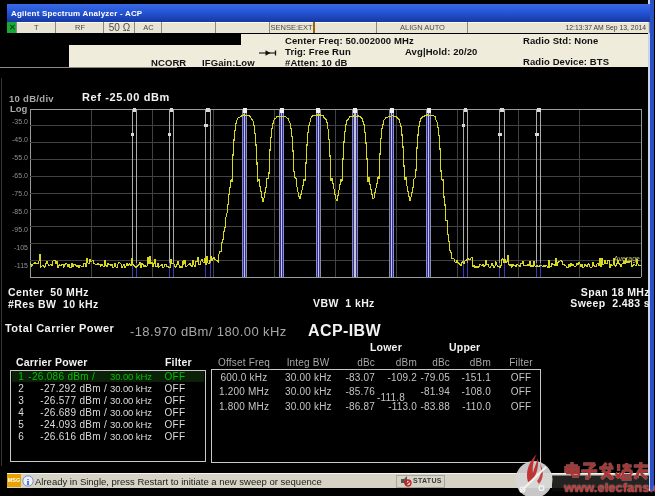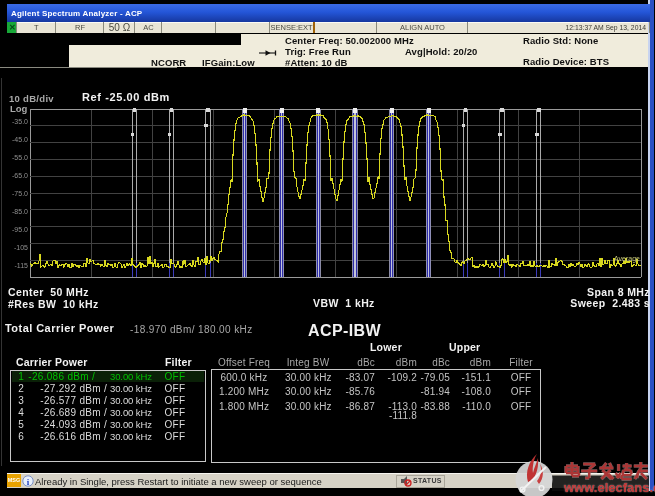--- a/index.html
+++ b/index.html
@@ -165,27 +165,27 @@
     <rect x="426.4" y="24.0" width="4.1" height="168.0" fill="#2d2da8"></rect>
     <line x1="426.4" y1="24.0" x2="426.4" y2="192.0" stroke="#9a9ab8" stroke-width="0.9"></line>
     <line x1="430.6" y1="24.0" x2="430.6" y2="192.0" stroke="#9a9ab8" stroke-width="0.9"></line>
     <line x1="428.5" y1="24.0" x2="428.5" y2="192.0" stroke="#c4c4da" stroke-width="1.1"></line>
     <rect x="426.5" y="23.0" width="4" height="4.5" fill="#f0f0f0"></rect>
     <polyline points="30.0,177.8 31.0,179.4 32.0,181.3 33.0,178.9 34.0,178.6 35.0,177.6 36.0,178.6 37.0,179.0 38.0,178.9 39.0,176.1 40.0,168.8 41.0,181.9 42.0,180.8 43.0,180.1 44.0,182.0 45.0,182.1 46.0,178.3 47.0,176.6 48.0,178.9 49.0,181.2 50.0,180.1 51.0,179.6 52.0,181.2 53.0,176.2 54.0,175.4 55.0,175.4 56.0,179.2 57.0,176.7 58.0,182.5 59.0,179.8 60.0,180.2 61.0,180.4 62.0,179.5 63.0,179.6 64.0,182.3 65.0,179.4 66.0,178.4 67.0,179.0 68.0,181.8 69.0,178.8 70.0,182.7 71.0,182.6 72.0,178.5 73.0,181.4 74.0,179.6 75.0,179.0 76.0,180.4 77.0,182.2 78.0,180.6 79.0,182.3 80.0,179.8 81.0,181.1 82.0,181.7 83.0,181.8 84.0,178.5 85.0,178.6 86.0,182.2 87.0,173.4 88.0,178.0 89.0,178.8 90.0,174.4 91.0,177.0 92.0,176.0 93.0,175.4 94.0,178.4 95.0,179.0 96.0,179.9 97.0,179.5 98.0,178.8 99.0,179.5 100.0,178.9 101.0,181.3 102.0,179.1 103.0,180.9 104.0,181.8 105.0,175.1 106.0,180.3 107.0,181.6 108.0,178.6 109.0,179.9 110.0,179.5 111.0,180.4 112.0,179.7 113.0,182.4 114.0,182.1 115.0,178.7 116.0,182.0 117.0,182.4 118.0,179.2 119.0,177.7 120.0,177.9 121.0,179.2 122.0,182.5 123.0,180.8 124.0,179.2 125.0,182.6 126.0,180.8 127.0,178.7 128.0,180.6 129.0,179.2 130.0,178.8 131.0,181.0 132.0,173.0 133.0,179.5 134.0,181.1 135.0,181.0 136.0,182.4 137.0,181.5 138.0,180.2 139.0,179.8 140.0,177.4 141.0,182.7 142.0,178.8 143.0,179.6 144.0,182.2 145.0,180.1 146.0,182.0 147.0,181.1 148.0,172.3 149.0,178.9 150.0,171.4 151.0,178.4 152.0,177.7 153.0,182.3 154.0,178.9 155.0,173.8 156.0,181.2 157.0,181.6 158.0,177.9 159.0,182.2 160.0,180.8 161.0,180.9 162.0,179.0 163.0,182.3 164.0,182.1 165.0,179.4 166.0,178.9 167.0,182.2 168.0,181.1 169.0,182.4 170.0,182.6 171.0,174.1 172.0,178.7 173.0,178.4 174.0,179.0 175.0,182.1 176.0,181.9 177.0,179.8 178.0,176.5 179.0,179.9 180.0,182.6 181.0,181.2 182.0,182.6 183.0,175.6 184.0,179.2 185.0,175.4 186.0,181.6 187.0,181.0 188.0,180.1 189.0,179.6 190.0,178.5 191.0,180.8 192.0,181.6 193.0,174.7 194.0,179.9 195.0,182.1 196.0,176.2 197.0,176.7 198.0,172.4 199.0,179.7 200.0,179.5 201.0,176.2 202.0,174.5 203.0,176.9 204.0,178.1 205.0,173.0 206.0,179.5 207.0,171.4 208.0,178.0 209.0,179.0 210.0,175.4 211.0,170.7 212.0,175.5 213.0,173.2 214.0,172.6 215.0,174.5 216.0,175.0 217.0,175.5 218.0,177.2 219.0,169.1 220.0,166.4 221.0,167.0 222.0,157.2 223.0,154.4 224.0,146.6 225.0,142.9 226.0,131.9 227.0,128.2 228.0,120.1 229.0,109.6 230.0,102.8 231.0,95.5 232.0,96.2 233.0,70.2 234.0,55.1 235.0,45.1 236.0,38.8 237.0,35.0 238.0,33.0 239.0,32.5 240.0,32.0 241.0,31.1 242.0,31.0 243.0,30.2 244.0,29.8 245.0,30.1 246.0,30.1 247.0,30.4 248.0,31.0 249.0,30.6 250.0,31.3 251.0,33.0 252.0,34.5 253.0,35.8 254.0,40.6 255.0,48.0 256.0,59.6 257.0,78.3 258.0,95.6 259.0,93.8 260.0,101.2 261.0,106.7 262.0,112.2 263.0,117.1 264.0,113.2 265.0,107.6 266.0,102.6 267.0,93.5 268.0,93.7 269.0,88.3 270.0,65.4 271.0,52.4 272.0,43.7 273.0,38.8 274.0,35.2 275.0,33.5 276.0,32.9 277.0,31.5 278.0,31.7 279.0,32.1 280.0,31.4 281.0,30.9 282.0,31.5 283.0,30.9 284.0,32.0 285.0,31.1 286.0,32.2 287.0,33.1 288.0,33.2 289.0,36.0 290.0,38.0 291.0,43.5 292.0,51.1 293.0,65.4 294.0,86.9 295.0,92.7 296.0,93.5 297.0,101.9 298.0,107.0 299.0,111.7 300.0,114.2 301.0,109.6 302.0,104.9 303.0,100.7 304.0,94.0 305.0,95.5 306.0,78.6 307.0,59.8 308.0,47.7 309.0,40.8 310.0,36.9 311.0,33.1 312.0,31.3 313.0,30.7 314.0,30.1 315.0,30.7 316.0,30.3 317.0,29.5 318.0,30.4 319.0,30.5 320.0,29.5 321.0,30.5 322.0,31.0 323.0,30.3 324.0,32.3 325.0,33.8 326.0,34.2 327.0,37.5 328.0,43.8 329.0,54.2 330.0,70.4 331.0,95.6 332.0,93.4 333.0,98.2 334.0,104.1 335.0,109.3 336.0,113.8 337.0,115.4 338.0,110.5 339.0,105.1 340.0,99.3 341.0,94.0 342.0,96.4 343.0,74.0 344.0,56.8 345.0,46.0 346.0,39.8 347.0,35.7 348.0,34.4 349.0,33.0 350.0,30.9 351.0,32.0 352.0,31.1 353.0,31.2 354.0,30.9 355.0,30.4 356.0,31.0 357.0,31.5 358.0,30.4 359.0,31.7 360.0,31.7 361.0,32.4 362.0,33.6 363.0,36.4 364.0,39.4 365.0,46.9 366.0,57.5 367.0,73.5 368.0,96.6 369.0,92.5 370.0,99.7 371.0,104.7 372.0,109.3 373.0,113.6 374.0,113.0 375.0,107.7 376.0,102.9 377.0,98.5 378.0,92.7 379.0,93.3 380.0,69.1 381.0,53.2 382.0,43.5 383.0,39.7 384.0,34.9 385.0,34.2 386.0,32.6 387.0,32.4 388.0,31.9 389.0,31.5 390.0,31.1 391.0,31.5 392.0,30.3 393.0,30.6 394.0,31.5 395.0,31.1 396.0,31.9 397.0,32.3 398.0,33.3 399.0,34.7 400.0,37.9 401.0,41.6 402.0,49.8 403.0,61.4 404.0,81.3 405.0,95.0 406.0,92.4 407.0,100.8 408.0,106.3 409.0,111.6 410.0,115.8 411.0,112.0 412.0,107.3 413.0,102.4 414.0,94.0 415.0,93.0 416.0,85.6 417.0,63.4 418.0,49.9 419.0,41.6 420.0,36.5 421.0,33.3 422.0,32.6 423.0,31.1 424.0,31.7 425.0,30.6 426.0,30.6 427.0,29.4 428.0,30.7 429.0,30.0 430.0,30.8 431.0,30.4 432.0,30.4 433.0,30.8 434.0,30.9 435.0,31.7 436.0,35.0 437.0,37.1 438.0,42.7 439.0,50.2 440.0,63.3 441.0,86.2 442.0,94.6 443.0,94.8 444.0,112.1 445.0,119.7 446.0,135.7 447.0,135.5 448.0,150.0 449.0,156.2 450.0,165.5 451.0,167.2 452.0,173.7 453.0,173.6 454.0,174.1 455.0,176.8 456.0,178.1 457.0,175.4 458.0,177.6 459.0,178.2 460.0,179.3 461.0,180.6 462.0,177.0 463.0,177.0 464.0,178.9 465.0,175.9 466.0,175.4 467.0,174.2 468.0,173.2 469.0,174.7 470.0,174.8 471.0,172.9 472.0,172.3 473.0,181.5 474.0,180.4 475.0,182.4 476.0,181.1 477.0,182.4 478.0,180.8 479.0,182.3 480.0,178.8 481.0,179.8 482.0,180.9 483.0,179.0 484.0,181.4 485.0,180.6 486.0,174.7 487.0,179.9 488.0,178.9 489.0,182.0 490.0,182.5 491.0,181.3 492.0,178.7 493.0,180.5 494.0,182.3 495.0,181.0 496.0,176.8 497.0,179.9 498.0,182.1 499.0,181.4 500.0,182.5 501.0,180.8 502.0,173.9 503.0,174.2 504.0,177.4 505.0,174.2 506.0,178.0 507.0,176.8 508.0,170.0 509.0,179.5 510.0,180.8 511.0,178.9 512.0,182.3 513.0,179.0 514.0,180.6 515.0,180.6 516.0,182.0 517.0,179.5 518.0,180.1 519.0,180.6 520.0,182.1 521.0,178.0 522.0,178.4 523.0,175.8 524.0,180.6 525.0,180.8 526.0,180.8 527.0,180.4 528.0,179.3 529.0,180.9 530.0,176.0 531.0,181.5 532.0,180.1 533.0,181.9 534.0,176.1 535.0,181.0 536.0,182.2 537.0,180.7 538.0,181.5 539.0,181.3 540.0,180.5 541.0,179.9 542.0,181.2 543.0,182.1 544.0,180.1 545.0,181.5 546.0,179.8 547.0,181.2 548.0,182.7 549.0,175.2 550.0,182.2 551.0,181.4 552.0,178.7 553.0,179.7 554.0,179.1 555.0,180.9 556.0,172.9 557.0,181.1 558.0,177.6 559.0,176.7 560.0,176.2 561.0,174.9 562.0,176.4 563.0,179.6 564.0,179.3 565.0,180.5 566.0,180.9 567.0,182.7 568.0,182.6 569.0,179.7 570.0,181.4 571.0,178.7 572.0,180.6 573.0,179.7 574.0,181.0 575.0,181.2 576.0,181.3 577.0,178.2 578.0,180.0 579.0,177.0 580.0,178.9 581.0,181.6 582.0,179.1 583.0,182.6 584.0,182.3 585.0,179.6 586.0,180.5 587.0,181.6 588.0,179.0 589.0,179.1 590.0,182.1 591.0,182.6 592.0,181.9 593.0,177.1 594.0,180.4 595.0,181.3 596.0,182.0 597.0,179.0 598.0,178.6 599.0,180.9 600.0,173.3 601.0,182.3 602.0,173.5 603.0,179.8 604.0,178.9 605.0,175.1 606.0,178.4 607.0,178.4 608.0,175.7 609.0,175.3 610.0,182.5 611.0,178.9 612.0,180.8 613.0,180.0 614.0,173.1 615.0,180.4 616.0,181.2 617.0,178.6 618.0,174.7 619.0,178.8 620.0,179.4 621.0,182.2 622.0,179.1 623.0,178.5 624.0,175.9 625.0,179.2 626.0,172.7 627.0,177.5 628.0,175.9 629.0,178.2 630.0,176.1 631.0,176.6 632.0,182.1 633.0,180.4 634.0,178.8 635.0,180.2 636.0,180.6 637.0,173.8 638.0,178.8 639.0,181.2 640.0,179.9 641.0,180.7" fill="none" stroke="#d8d81f" stroke-width="1.1"></polyline>
     <text x="640" y="176.0" text-anchor="end" font-size="7" fill="#c8c87a" font-family="Liberation Sans">Average</text>
   </svg>
 
 <div class="bw" style="left:8px;top:286px">Center&nbsp; 50 MHz</div>
-<div class="bw" style="left:450px;top:285.5px;width:200px;text-align:right">Span 8 MHz</div>
+<div class="bw" style="left:450px;top:285.5px;width:200px;text-align:right">Span 18 MHz</div>
 <div class="bw" style="left:8px;top:297.5px">#Res BW&nbsp; 10 kHz</div>
 <div class="bw" style="left:313px;top:297px">VBW&nbsp; 1 kHz</div>
 <div class="bw" style="left:450px;top:297px;width:200px;text-align:right">Sweep&nbsp;&nbsp;2.483&nbsp;s</div>
 
 <div class="ab b" style="left:5px;top:322px;font-size:11px;letter-spacing:0.45px;color:#f2f2f2">Total Carrier Power</div>
-<div class="ab" style="left:130px;top:323.5px;font-size:10px;letter-spacing:0.4px;color:#a8a8a8">-18.970 dBm/ 180.00 kHz</div>
+<div class="ab" style="left:130px;top:323.5px;font-size:13px;letter-spacing:0.4px;color:#a8a8a8">-18.970 dBm/ 180.00 kHz</div>
 <div class="ab b" style="left:308px;top:322px;font-size:16px;letter-spacing:0.4px;color:#f2f2f2">ACP-IBW</div>
 <div class="ab b" style="left:16px;top:355.5px;font-size:10.5px;letter-spacing:0.2px;color:#f2f2f2">Carrier Power</div>
 <div class="ab b" style="left:165px;top:355.5px;font-size:10.5px;letter-spacing:0.2px;color:#f2f2f2">Filter</div>
 <div class="ab b" style="left:370px;top:340.5px;font-size:10.5px;letter-spacing:0.2px;color:#f2f2f2">Lower</div>
 <div class="ab b" style="left:449px;top:340.5px;font-size:10.5px;letter-spacing:0.2px;color:#f2f2f2">Upper</div>
 
 <div class="gr" style="left:218px;top:356.5px;width:52px;text-align:center">Offset Freq</div>
 <div class="gr" style="left:285px;top:356.5px;width:46px;text-align:center">Integ BW</div>
 <div class="gr" style="left:335px;top:356.5px;width:40px;text-align:right">dBc</div>
 <div class="gr" style="left:377px;top:356.5px;width:40px;text-align:right">dBm</div>
@@ -223,21 +223,21 @@
 <div class="tr" style="left:218px;top:372.0px;width:52px;text-align:center">600.0 kHz</div>
 <div class="tr" style="left:285px;top:372.0px;width:46px;text-align:center">30.00 kHz</div>
 <div class="tr" style="left:335px;top:372.0px;width:40px;text-align:right">-83.07</div>
 <div class="tr" style="left:377px;top:372.0px;width:40px;text-align:right">-109.2</div>
 <div class="tr" style="left:410px;top:372.0px;width:40px;text-align:right">-79.05</div>
 <div class="tr" style="left:451px;top:372.0px;width:40px;text-align:right">-151.1</div>
 <div class="tr" style="left:503px;top:372.0px;width:36px;text-align:center">OFF</div>
 <div class="tr" style="left:218px;top:386.4px;width:52px;text-align:center">1.200 MHz</div>
 <div class="tr" style="left:285px;top:386.4px;width:46px;text-align:center">30.00 kHz</div>
 <div class="tr" style="left:335px;top:386.4px;width:40px;text-align:right">-85.76</div>
-<div class="tr" style="left:377px;top:410px;width:40px;text-align:right">-111.8</div>
+<div class="tr" style="left:377px;top:392px;width:40px;text-align:left">-111.8</div>
 <div class="tr" style="left:410px;top:386.4px;width:40px;text-align:right">-81.94</div>
 <div class="tr" style="left:451px;top:386.4px;width:40px;text-align:right">-108.0</div>
 <div class="tr" style="left:503px;top:386.4px;width:36px;text-align:center">OFF</div>
 <div class="tr" style="left:218px;top:400.9px;width:52px;text-align:center">1.800 MHz</div>
 <div class="tr" style="left:285px;top:400.9px;width:46px;text-align:center">30.00 kHz</div>
 <div class="tr" style="left:335px;top:400.9px;width:40px;text-align:right">-86.87</div>
 <div class="tr" style="left:377px;top:400.9px;width:40px;text-align:right">-113.0</div>
 <div class="tr" style="left:410px;top:400.9px;width:40px;text-align:right">-83.88</div>
 <div class="tr" style="left:451px;top:400.9px;width:40px;text-align:right">-110.0</div>
 <div class="tr" style="left:503px;top:400.9px;width:36px;text-align:center">OFF</div>

